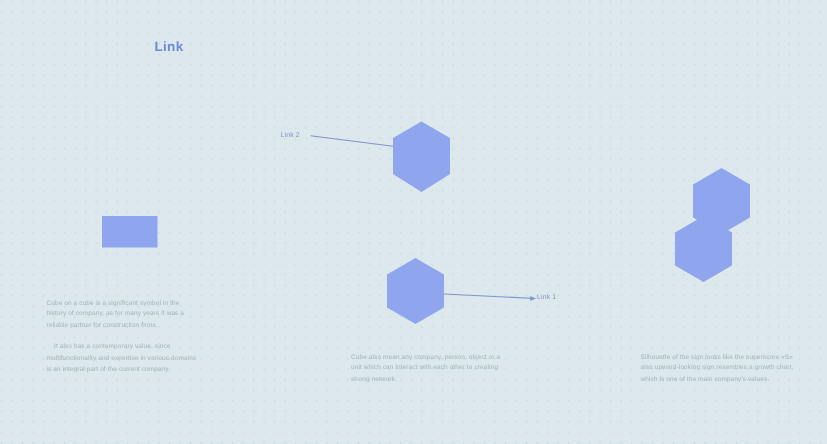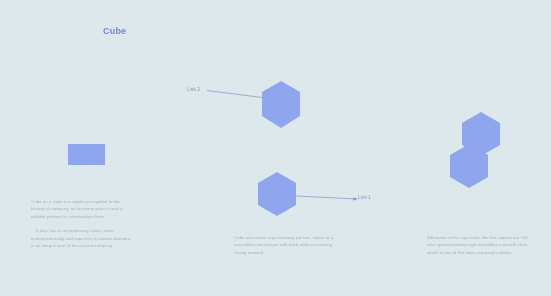--- a/index.html
+++ b/index.html
@@ -82,21 +82,21 @@
     <polygon points="281,81 300,92 300,116 281,128 262,116 262,92" fill="#8fa5ee"></polygon>
 
     <rect x="68" y="144" width="37" height="21" fill="#8fa5ee"></rect>
 
     <polygon points="277,172 296,183 296,205 277,216 258,205 258,183" fill="#8fa5ee"></polygon>
 
     <polygon points="481,112 500,123 500,145 481,156 462,145 462,123" fill="#8fa5ee"></polygon>
     <polygon points="469,144 488,155 488,177 469,188 450,177 450,155" fill="#8fa5ee"></polygon>
   </svg>
 
-  <div class="heading">Cube</div>
+  <div class="heading">Link</div>
 
   <div class="link-label" id="label-link2">Link 2</div>
 
   <div class="link-label" id="label-link1">Link 1</div>
 
   <div class="text-block" id="block-left">
     <p>Cube on a cube is a significant symbol in the history of company, as for many years it was a reliable partner for construction firms.</p>
     <p class="indent">It also has a contemporary value, since multifunctionality and expertise in various domains is an integral part of the current company.</p>
   </div>
 

